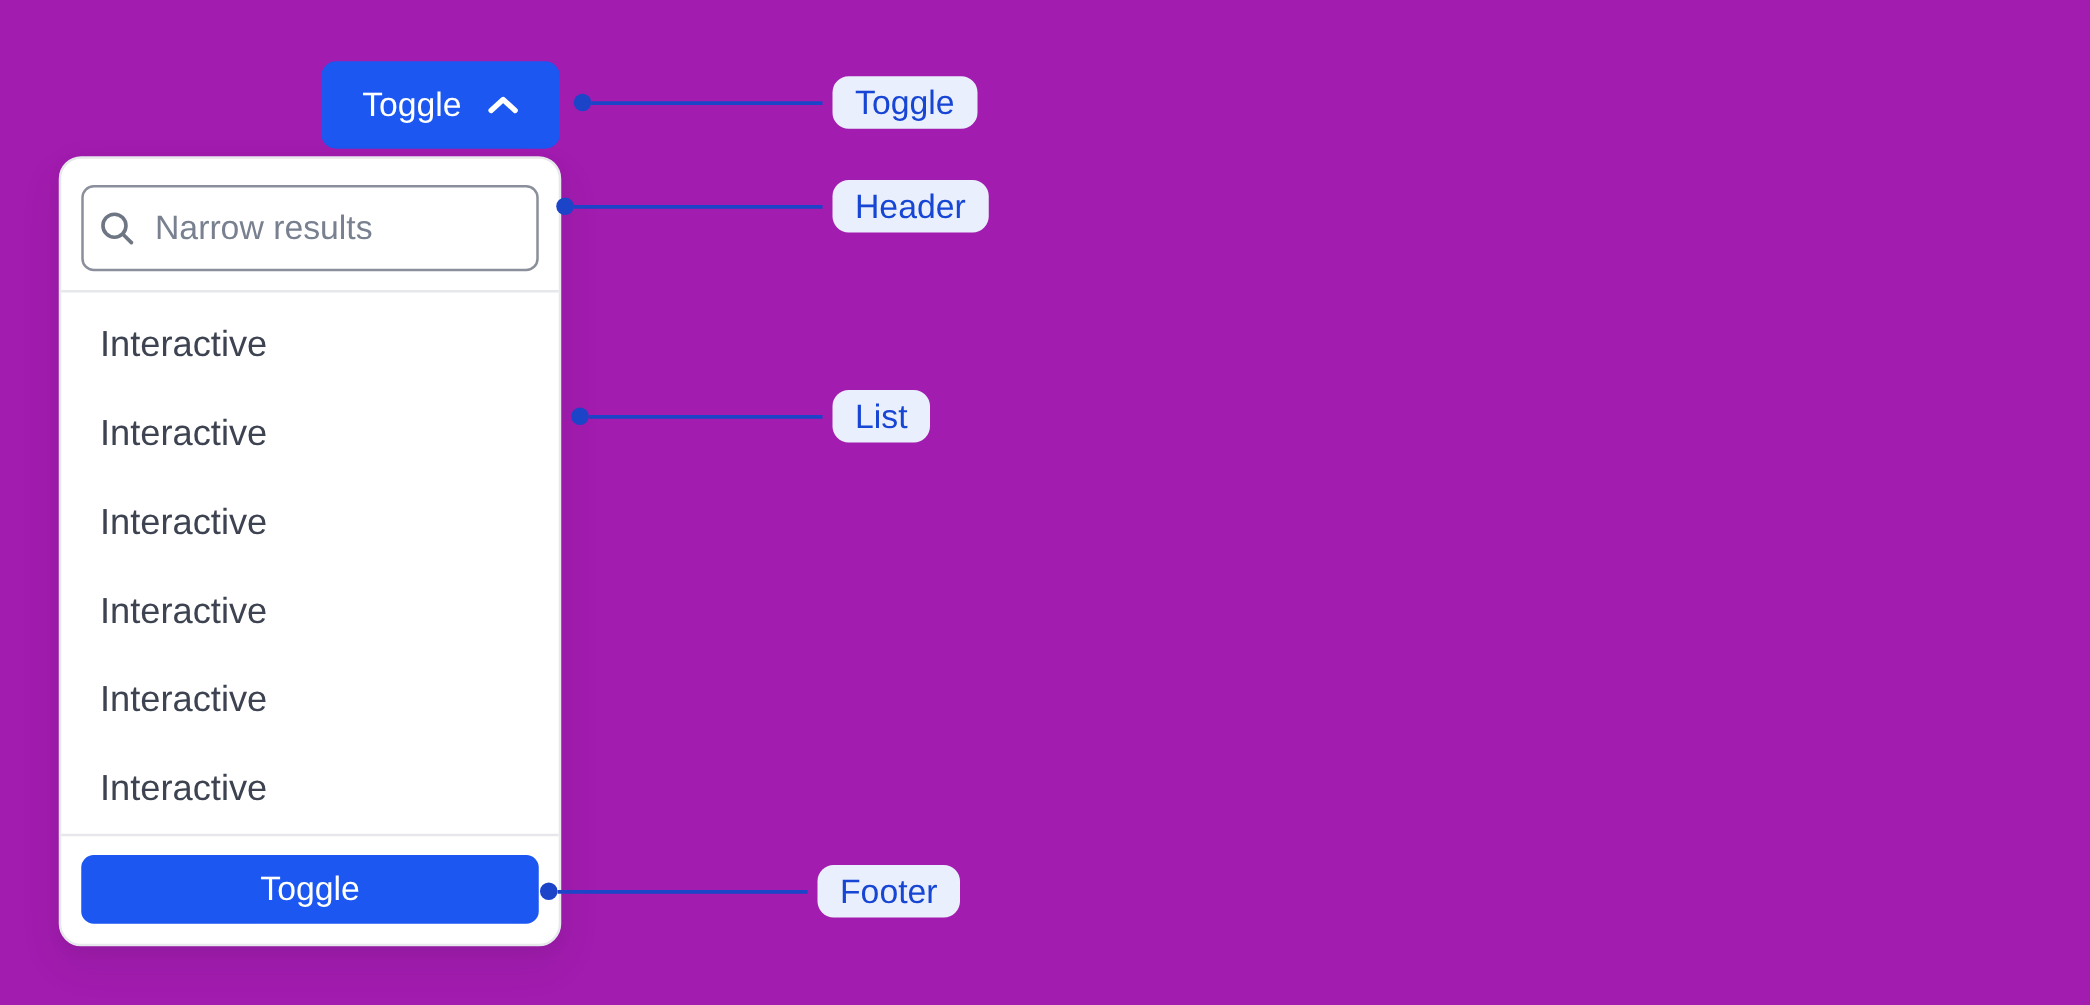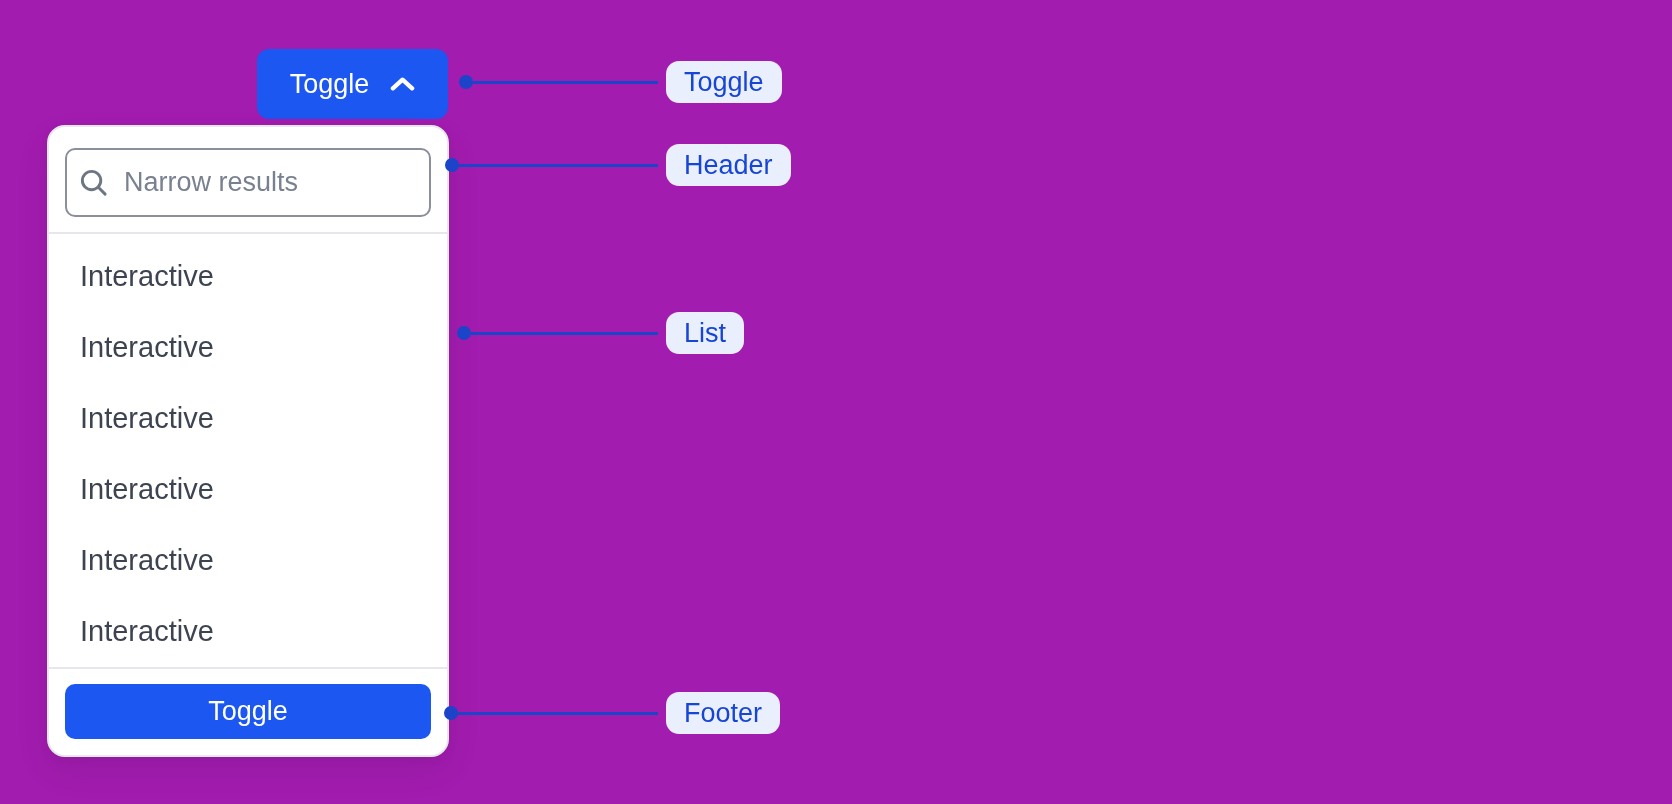--- a/index.html
+++ b/index.html
@@ -153,21 +153,21 @@
     font-size:27px;
     font-weight:500;
     white-space:nowrap;
   }
   .annot-toggle{left:459px;top:61px;}
   .annot-toggle .annot-line{width:185px;}
   .annot-header{left:445px;top:144px;}
   .annot-header .annot-line{width:199px;}
   .annot-list{left:457px;top:312px;}
   .annot-list .annot-line{width:187px;}
-  .annot-footer{left:444px;top:692px;}
+  .annot-footer{left:432px;top:692px;}
   .annot-footer .annot-line{width:200px;}
 </style>
 </head>
 <body>
 
 <div class="canvas">
 
   <button class="toggle-btn">
     <span>Toggle</span>
     <span>

